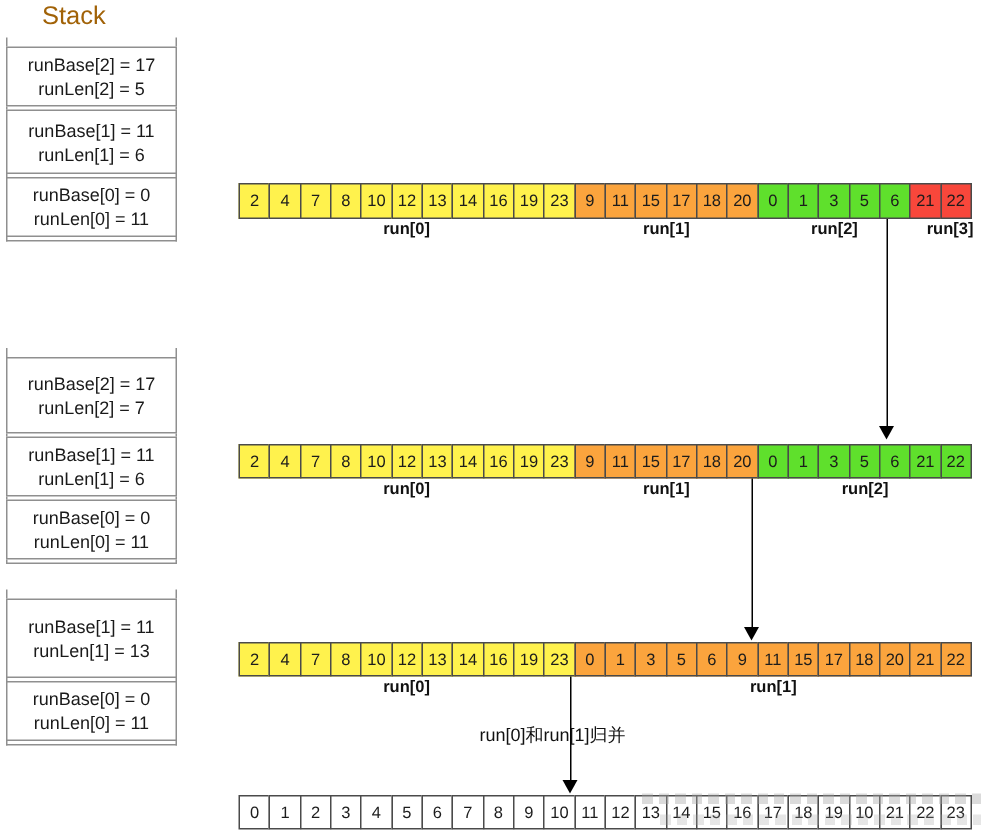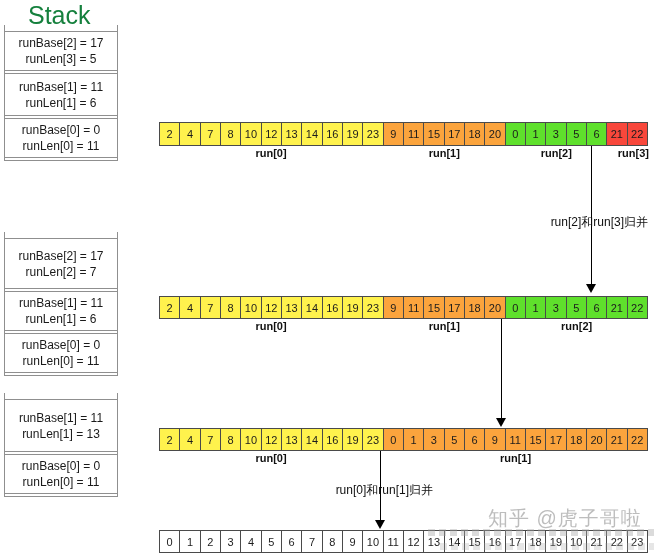--- a/index.html
+++ b/index.html
@@ -1,20 +1,20 @@
 <!DOCTYPE html>
 <html><head>
 <meta charset="utf-8">
 <style>
   html,body{margin:0;padding:0;background:#ffffff;}
   #canvas{
     position:relative;width:654px;height:554px;background:#ffffff;overflow:hidden;
     font-family:"Liberation Sans","DejaVu Sans",sans-serif;
   }
-  .stack-title{position:absolute;left:28px;top:1px;font-size:25px;color:#15803d;}
+  .stack-title{position:absolute;left:28px;top:1px;font-size:17px;color:#a16207;}
   .stack-group{
     position:absolute;left:4px;width:114px;box-sizing:border-box;
     border-left:1px solid #8f8f8f;border-right:1px solid #8f8f8f;border-bottom:1px solid #8f8f8f;
     padding-top:6px;
   }
   .stack-frame{
     box-sizing:border-box;border:1px solid #8f8f8f;margin:0 -1px 2px -1px;
     display:flex;flex-direction:column;align-items:center;justify-content:center;
     font-size:12px;color:#1a1a1a;line-height:16px;background:#ffffff;
   }
@@ -43,27 +43,26 @@
   .wm-noise{
     position:absolute;height:7px;z-index:4;
     background:repeating-linear-gradient(90deg,rgba(165,165,165,0.40) 0 7px,rgba(165,165,165,0) 7px 11px);
   }
 </style>
 </head>
 <body>
 
 <div id="canvas">
   <div class="stack-title">Stack</div>
-  <div class="watermark">知乎 @虎子哥啦</div>
   <div class="wm-noise" style="left:428px;top:529px;width:226px;"></div>
   <div class="wm-noise" style="left:440px;top:543px;width:214px;opacity:.7;"></div>
 <div class="stack-group" style="top: 25px;">
       <div class="stack-frame" style="height: 40px;">
         <div class="frame-line">runBase[2] = 17</div>
-        <div class="frame-line">runLen[3] = 5</div>
+        <div class="frame-line">runLen[2] = 5</div>
       </div>
       <div class="stack-frame" style="height: 43px;">
         <div class="frame-line">runBase[1] = 11</div>
         <div class="frame-line">runLen[1] = 6</div>
       </div>
       <div class="stack-frame" style="height: 40px;">
         <div class="frame-line">runBase[0] = 0</div>
         <div class="frame-line">runLen[0] = 11</div>
       </div>
     </div>
@@ -199,19 +198,18 @@
       <div class="cell" style="background: rgb(255, 255, 255);">17</div>
       <div class="cell" style="background: rgb(255, 255, 255);">18</div>
       <div class="cell" style="background: rgb(255, 255, 255);">19</div>
       <div class="cell" style="background: rgb(255, 255, 255);">10</div>
       <div class="cell" style="background: rgb(255, 255, 255);">21</div>
       <div class="cell" style="background: rgb(255, 255, 255);">22</div>
       <div class="cell" style="background: rgb(255, 255, 255);">23</div>
     </div>
     <div class="arrow-line" style="left: 591px; top: 146px; height: 139px;"></div>
     <div class="arrow-head" style="left: 586px; top: 284px;"></div>
-    <div class="merge-label" style="left: 428px; top: 214px;">run[2]和run[3]归并</div>
     <div class="arrow-line" style="left: 501px; top: 319px; height: 100px;"></div>
     <div class="arrow-head" style="left: 496px; top: 418px;"></div>
     <div class="arrow-line" style="left: 380px; top: 451px; height: 70px;"></div>
     <div class="arrow-head" style="left: 375px; top: 520px;"></div>
-    <div class="merge-label" style="left: 213px; top: 482px;">run[0]和run[1]归并</div>
+    <div class="merge-label" style="left: 197px; top: 482px;">run[0]和run[1]归并</div>
   </div>
 
 </body></html>

